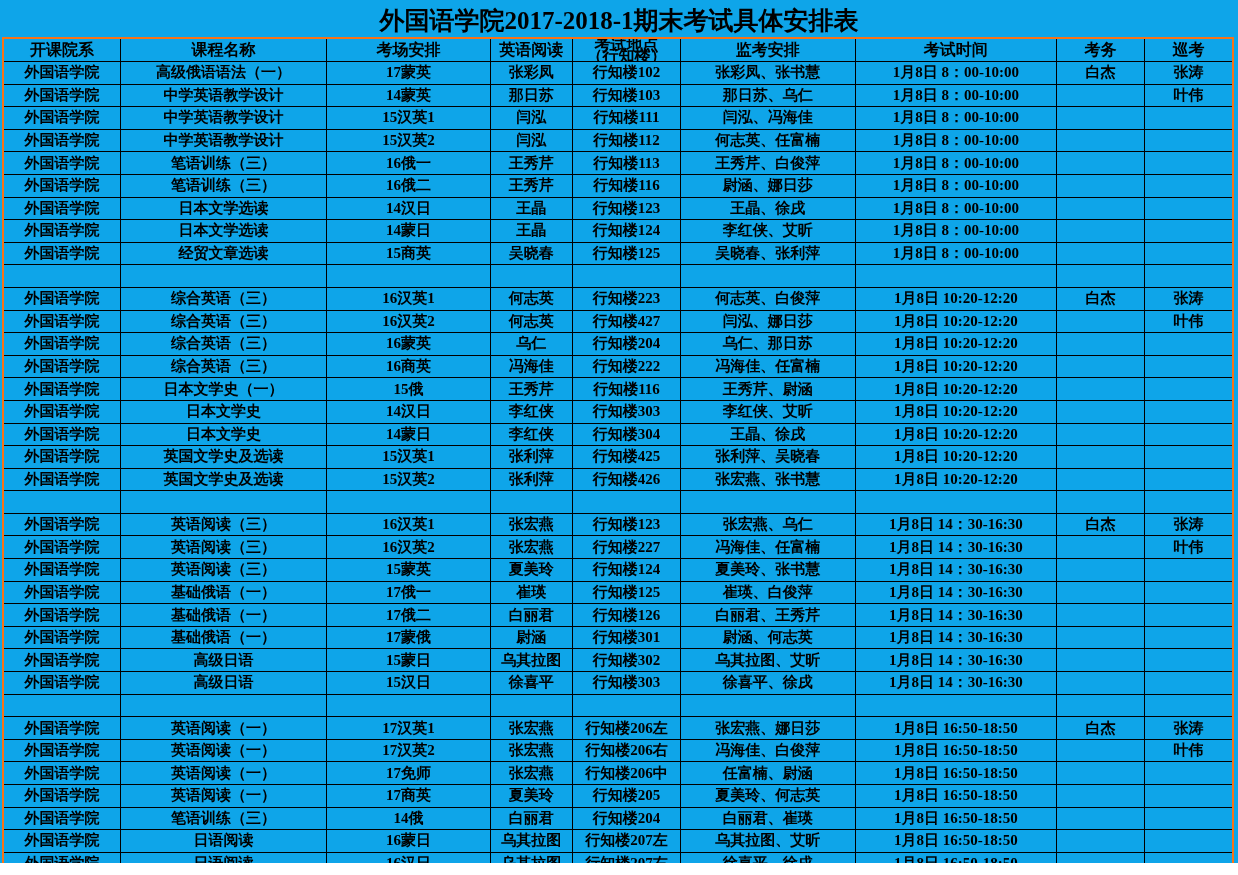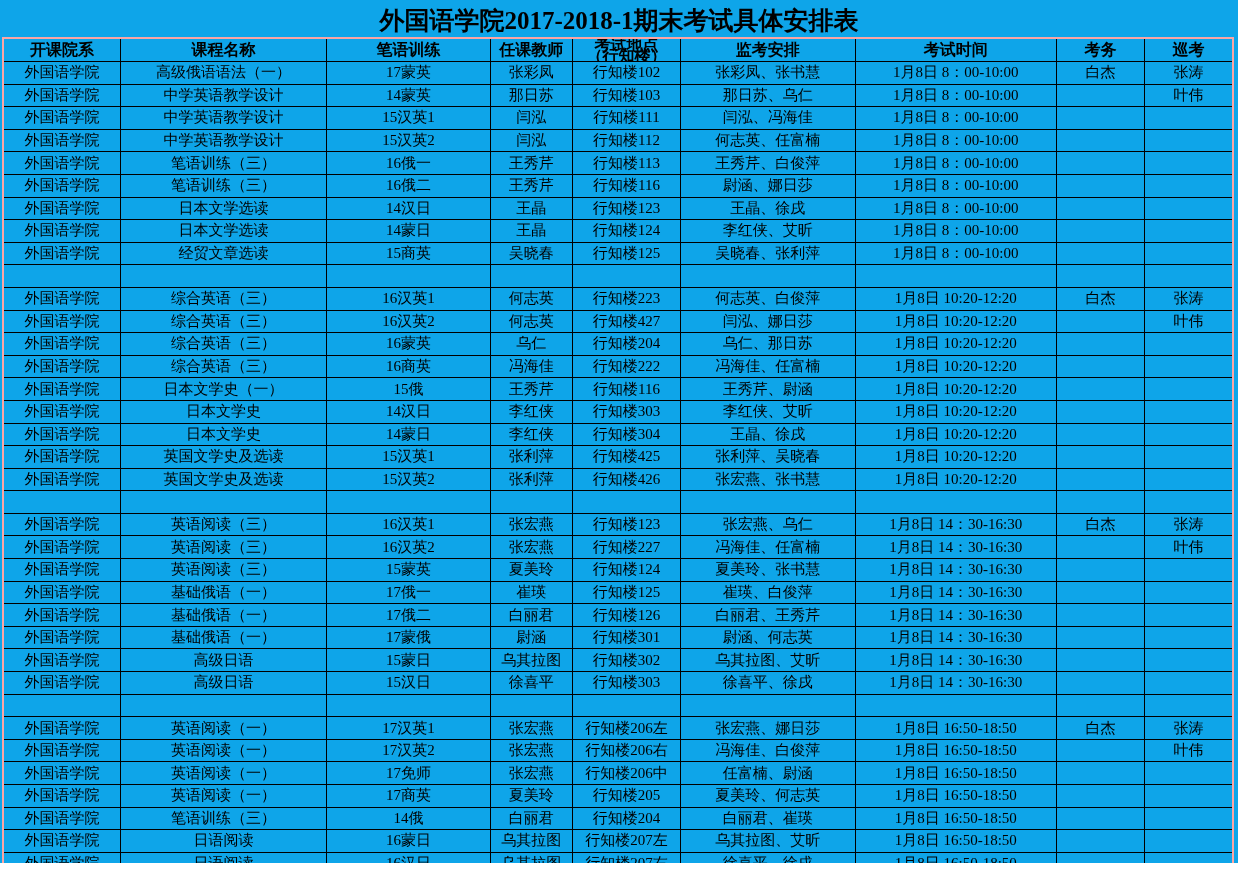--- a/index.html
+++ b/index.html
@@ -26,21 +26,21 @@
     padding-top: 6px;
     height: 31px;
     letter-spacing: 0px;
     white-space: nowrap;
   }
   table {
     border-collapse: collapse;
     table-layout: fixed;
     margin-left: 2px;
     width: 1232px;
-    border: 2px solid #fca5a5;
+    border: 2px solid #f97316;
   }
   col.c1 { width: 117px; }
   col.c2 { width: 206px; }
   col.c3 { width: 163px; }
   col.c4 { width: 82px; }
   col.c5 { width: 108px; }
   col.c6 { width: 174px; }
   col.c7 { width: 201px; }
   col.c8 { width: 88px; }
   col.c9 { width: 88px; }
@@ -61,21 +61,21 @@
     font-size: 16px;
     line-height: 16px;
   }
   th.two-line {
     white-space: pre-line;
     font-size: 16px;
     line-height: 11px;
     font-weight: bold;
     margin-top: 12px;
   }
-  tbody tr { height: 22.6px; }
+  tbody tr { height: 22.6px; font-weight: bold; }
 </style>
 </head>
 <body>
 
 <div class="page">
   <div class="title">外国语学院2017-2018-1期末考试具体安排表</div>
   <table>
     <colgroup>
       <col class="c1">
         <col class="c2">
@@ -84,22 +84,22 @@
         <col class="c5">
       <col class="c6">
         <col class="c7">
         <col class="c8">
         <col class="c9">
     </colgroup>
     <thead>
       <tr>
           <th>开课院系</th>
           <th>课程名称</th>
-          <th>笔语训练</th>
-          <th>任课教师</th>
+          <th>考场安排</th>
+          <th>英语阅读</th>
           <th class="two-line">考试地点
 （行知楼）</th>
           <th>监考安排</th>
           <th>考试时间</th>
           <th>考务</th>
           <th>巡考</th>
         </tr>
     </thead>
     <tbody>
         <tr>

